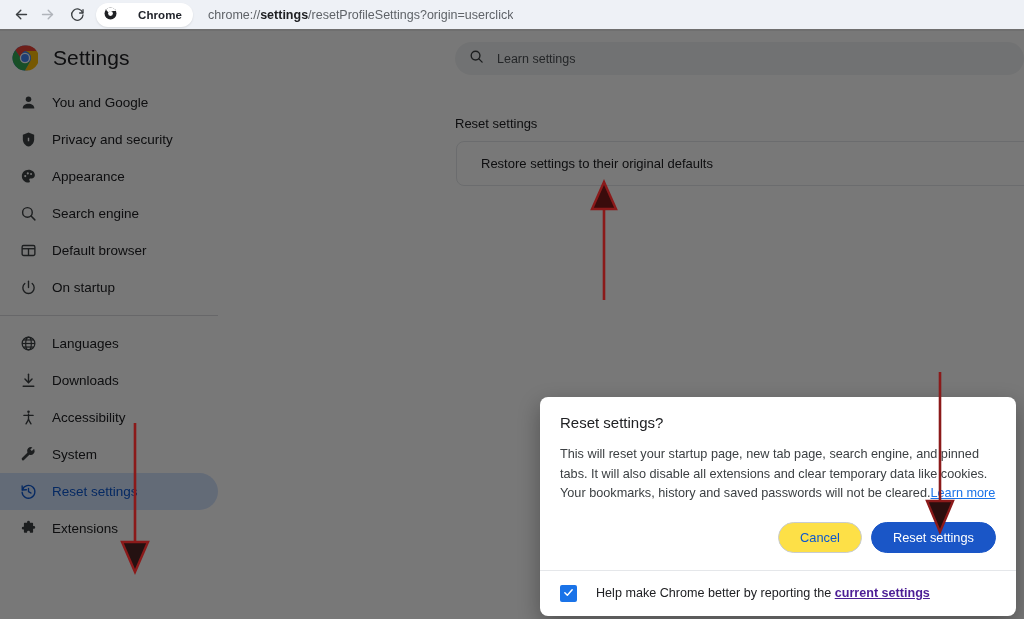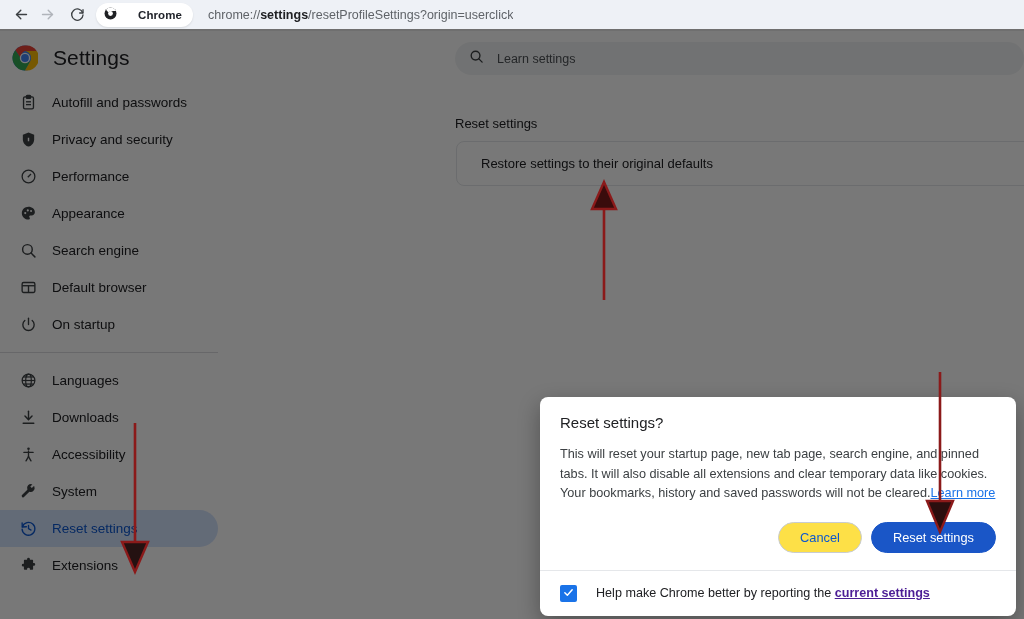--- a/index.html
+++ b/index.html
@@ -360,52 +360,41 @@
           <circle cx="10.5" cy="10.5" r="7"></circle>
             <line x1="15.8" y1="15.8" x2="21" y2="21"></line>
         </svg>
       </span>
       <span class="s-label">Learn settings</span>
     </div>
   </div>
 
   <div id="sidebar">
 
-
-    <div class="nav-item">
-      <span class="n-icon">
-        <svg width="17" height="17" viewBox="0 0 24 24" fill="none" stroke="currentColor" stroke-width="1.9">
-            <rect x="5" y="4" width="14" height="17" rx="2"></rect>
-            <rect x="9" y="2" width="6" height="4" rx="1.2" fill="currentColor"></rect>
-            <line x1="8.5" y1="11" x2="15.5" y2="11"></line>
-            <line x1="8.5" y1="15" x2="15.5" y2="15"></line>
-          </svg>
-      </span>
-      <span class="n-label">Autofill and passwords</span>
-    </div>
+    <div class="nav-item">
+      <span class="n-icon">
+        <svg width="17" height="17" viewBox="0 0 24 24" fill="currentColor">
+            <circle cx="12" cy="7.5" r="3.9"></circle>
+            <path d="M3.8 20.5c0-4.3 3.7-6.6 8.2-6.6s8.2 2.3 8.2 6.6z"></path>
+          </svg>
+      </span>
+      <span class="n-label">You and Google</span>
+    </div>
+
 
     <div class="nav-item">
       <span class="n-icon">
         <svg width="17" height="17" viewBox="0 0 24 24" fill="currentColor">
             <path d="M12 2 20 5.2v6.3c0 5-3.4 9.2-8 10.5-4.6-1.3-8-5.5-8-10.5V5.2z"></path>
             <path d="M11 9.5h2v5h-2z" fill="#fff"></path>
           </svg>
       </span>
       <span class="n-label">Privacy and security</span>
     </div>
 
-    <div class="nav-item">
-      <span class="n-icon">
-        <svg width="17" height="17" viewBox="0 0 24 24" fill="none" stroke="currentColor" stroke-width="1.8">
-            <circle cx="12" cy="12" r="9"></circle>
-            <line x1="15.5" y1="8.5" x2="11" y2="13"></line>
-          </svg>
-      </span>
-      <span class="n-label">Performance</span>
-    </div>
 
     <div class="nav-item">
       <span class="n-icon">
         <svg width="17" height="17" viewBox="0 0 24 24" fill="currentColor">
             <path d="M12 2.6C6.8 2.6 2.6 6.6 2.6 11.6c0 5 4.2 9 9.4 9 1.2 0 2-.8 2-1.8 0-.5-.2-.9-.5-1.2-.3-.3-.5-.7-.5-1.1 0-1 .9-1.8 2-1.8h1.4c2.5 0 4.6-2 4.6-4.5 0-4.2-4-7.6-9-7.6z"></path>
             <circle cx="7.4" cy="11.4" r="1.5" fill="#fff"></circle>
             <circle cx="11" cy="7.6" r="1.5" fill="#fff"></circle>
             <circle cx="15.6" cy="8.6" r="1.4" fill="#fff"></circle>
           </svg>
       </span>

